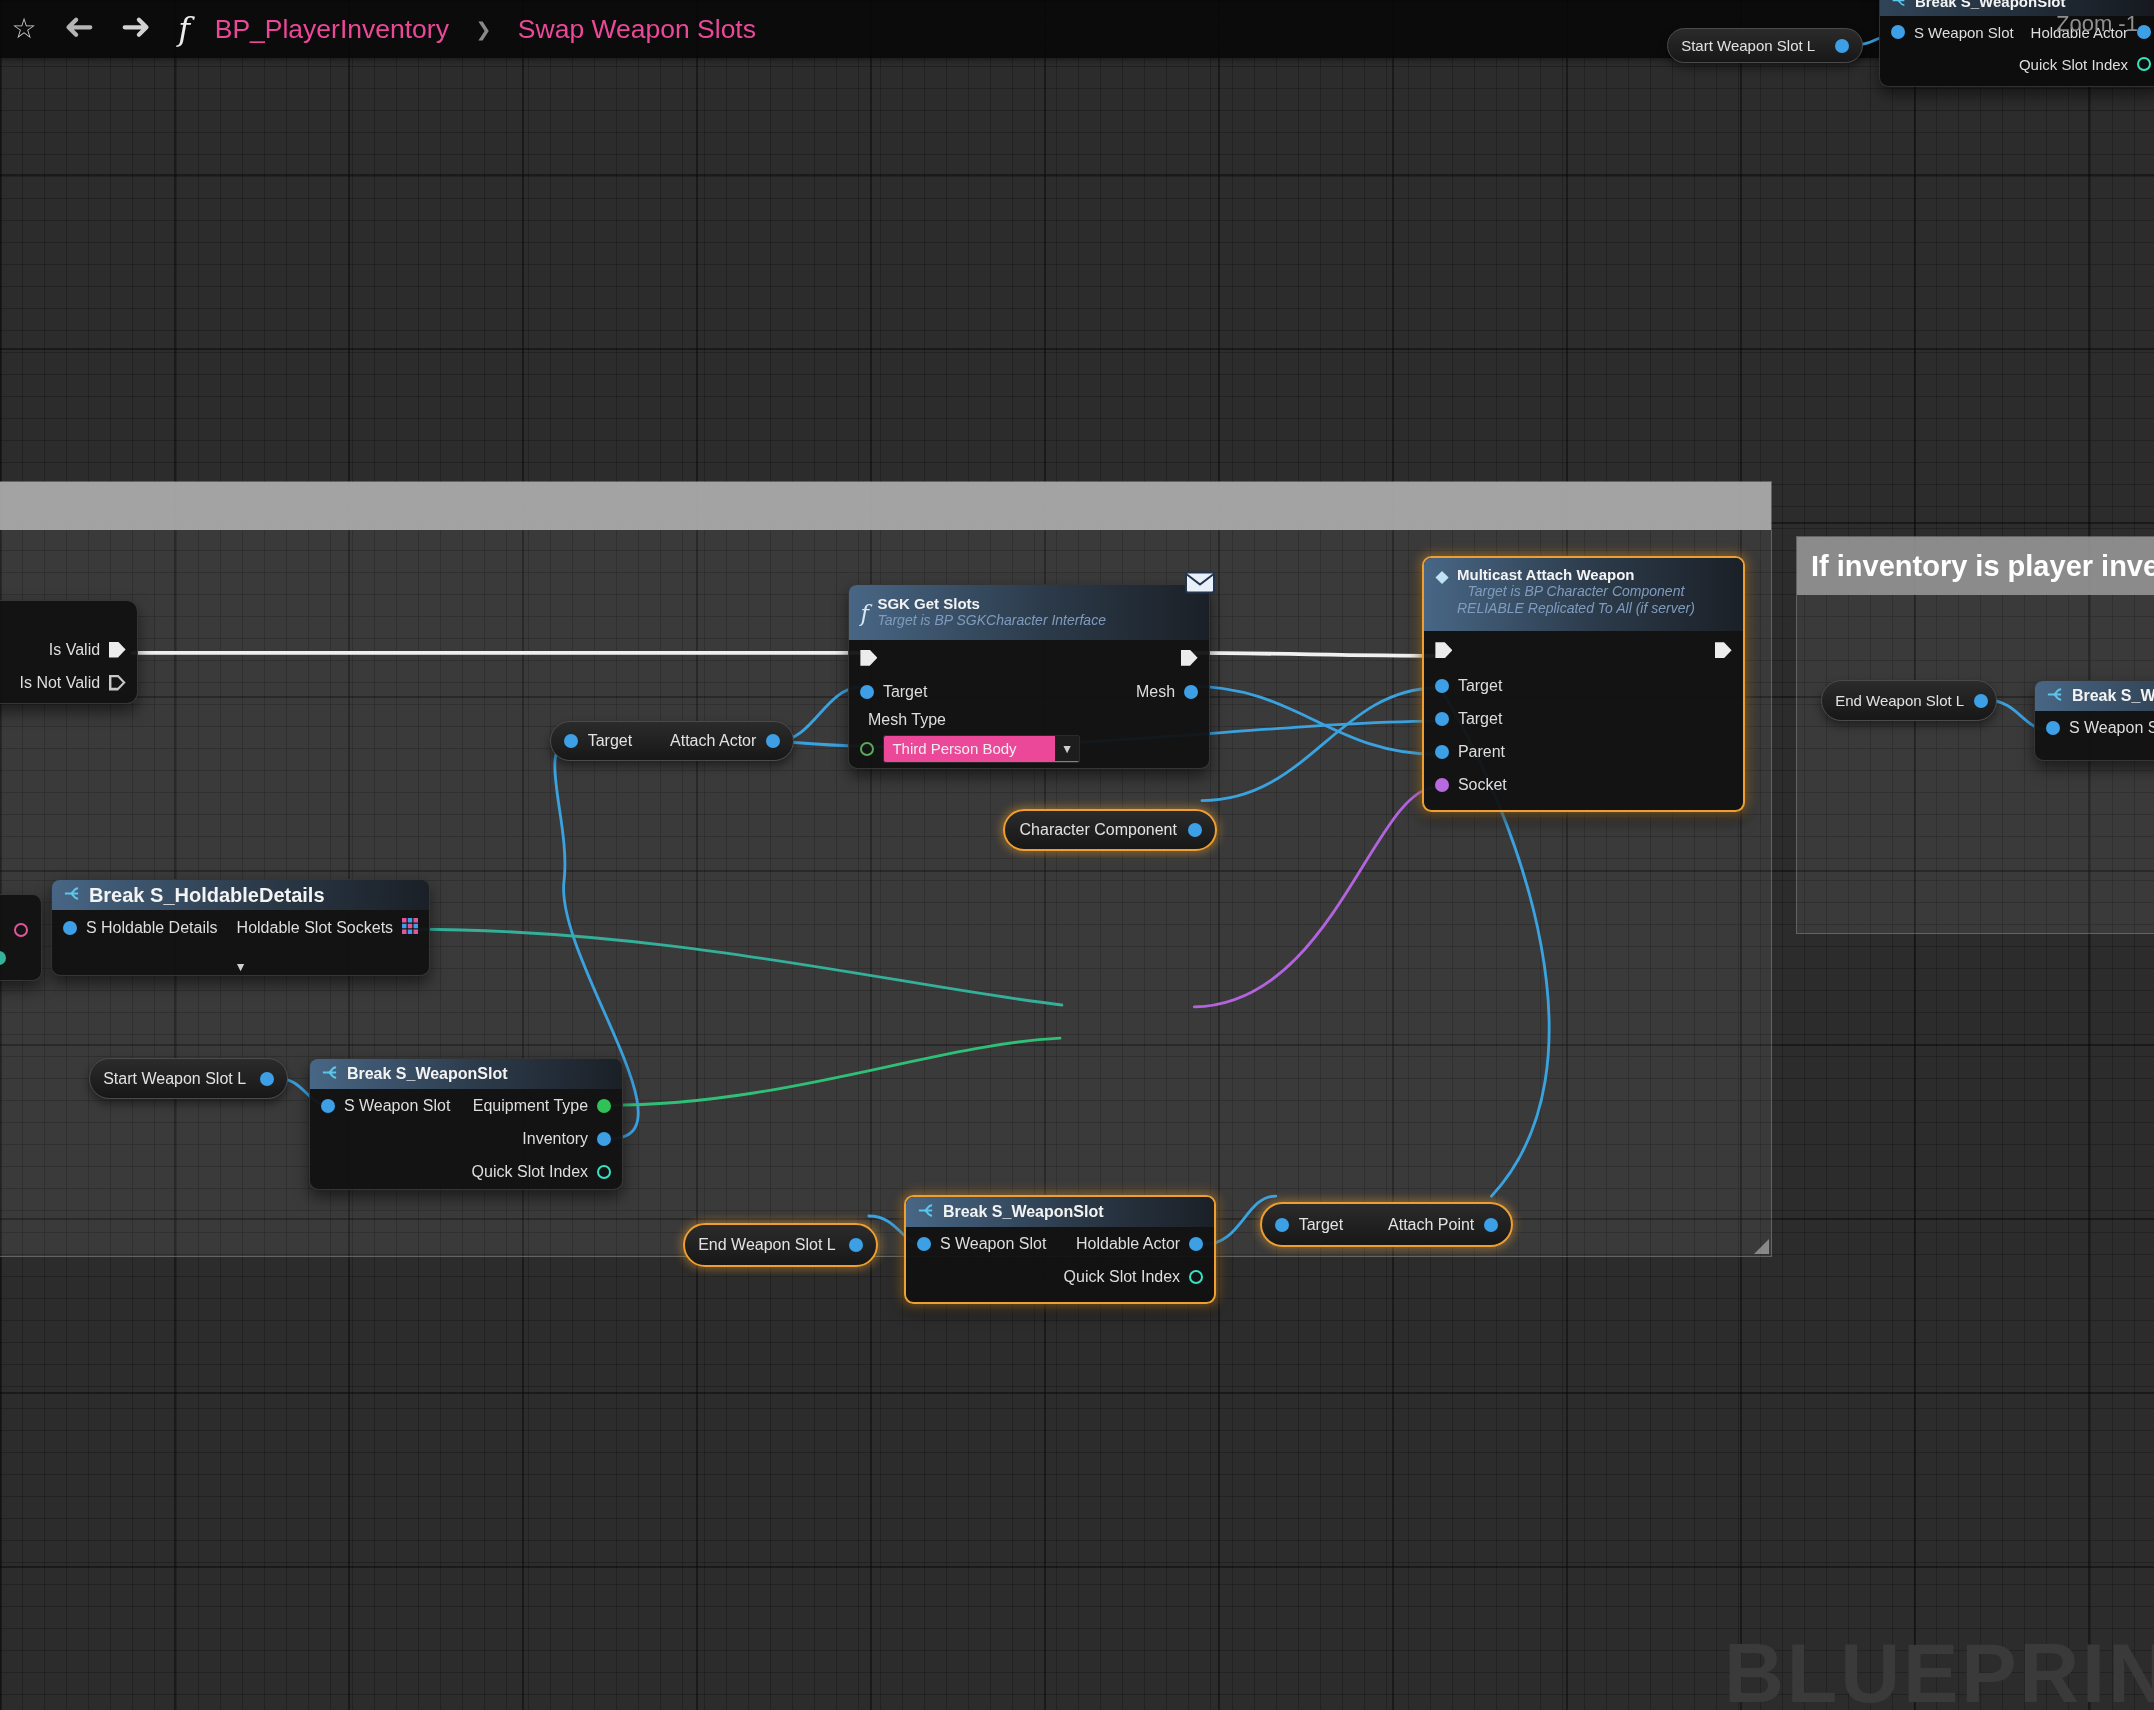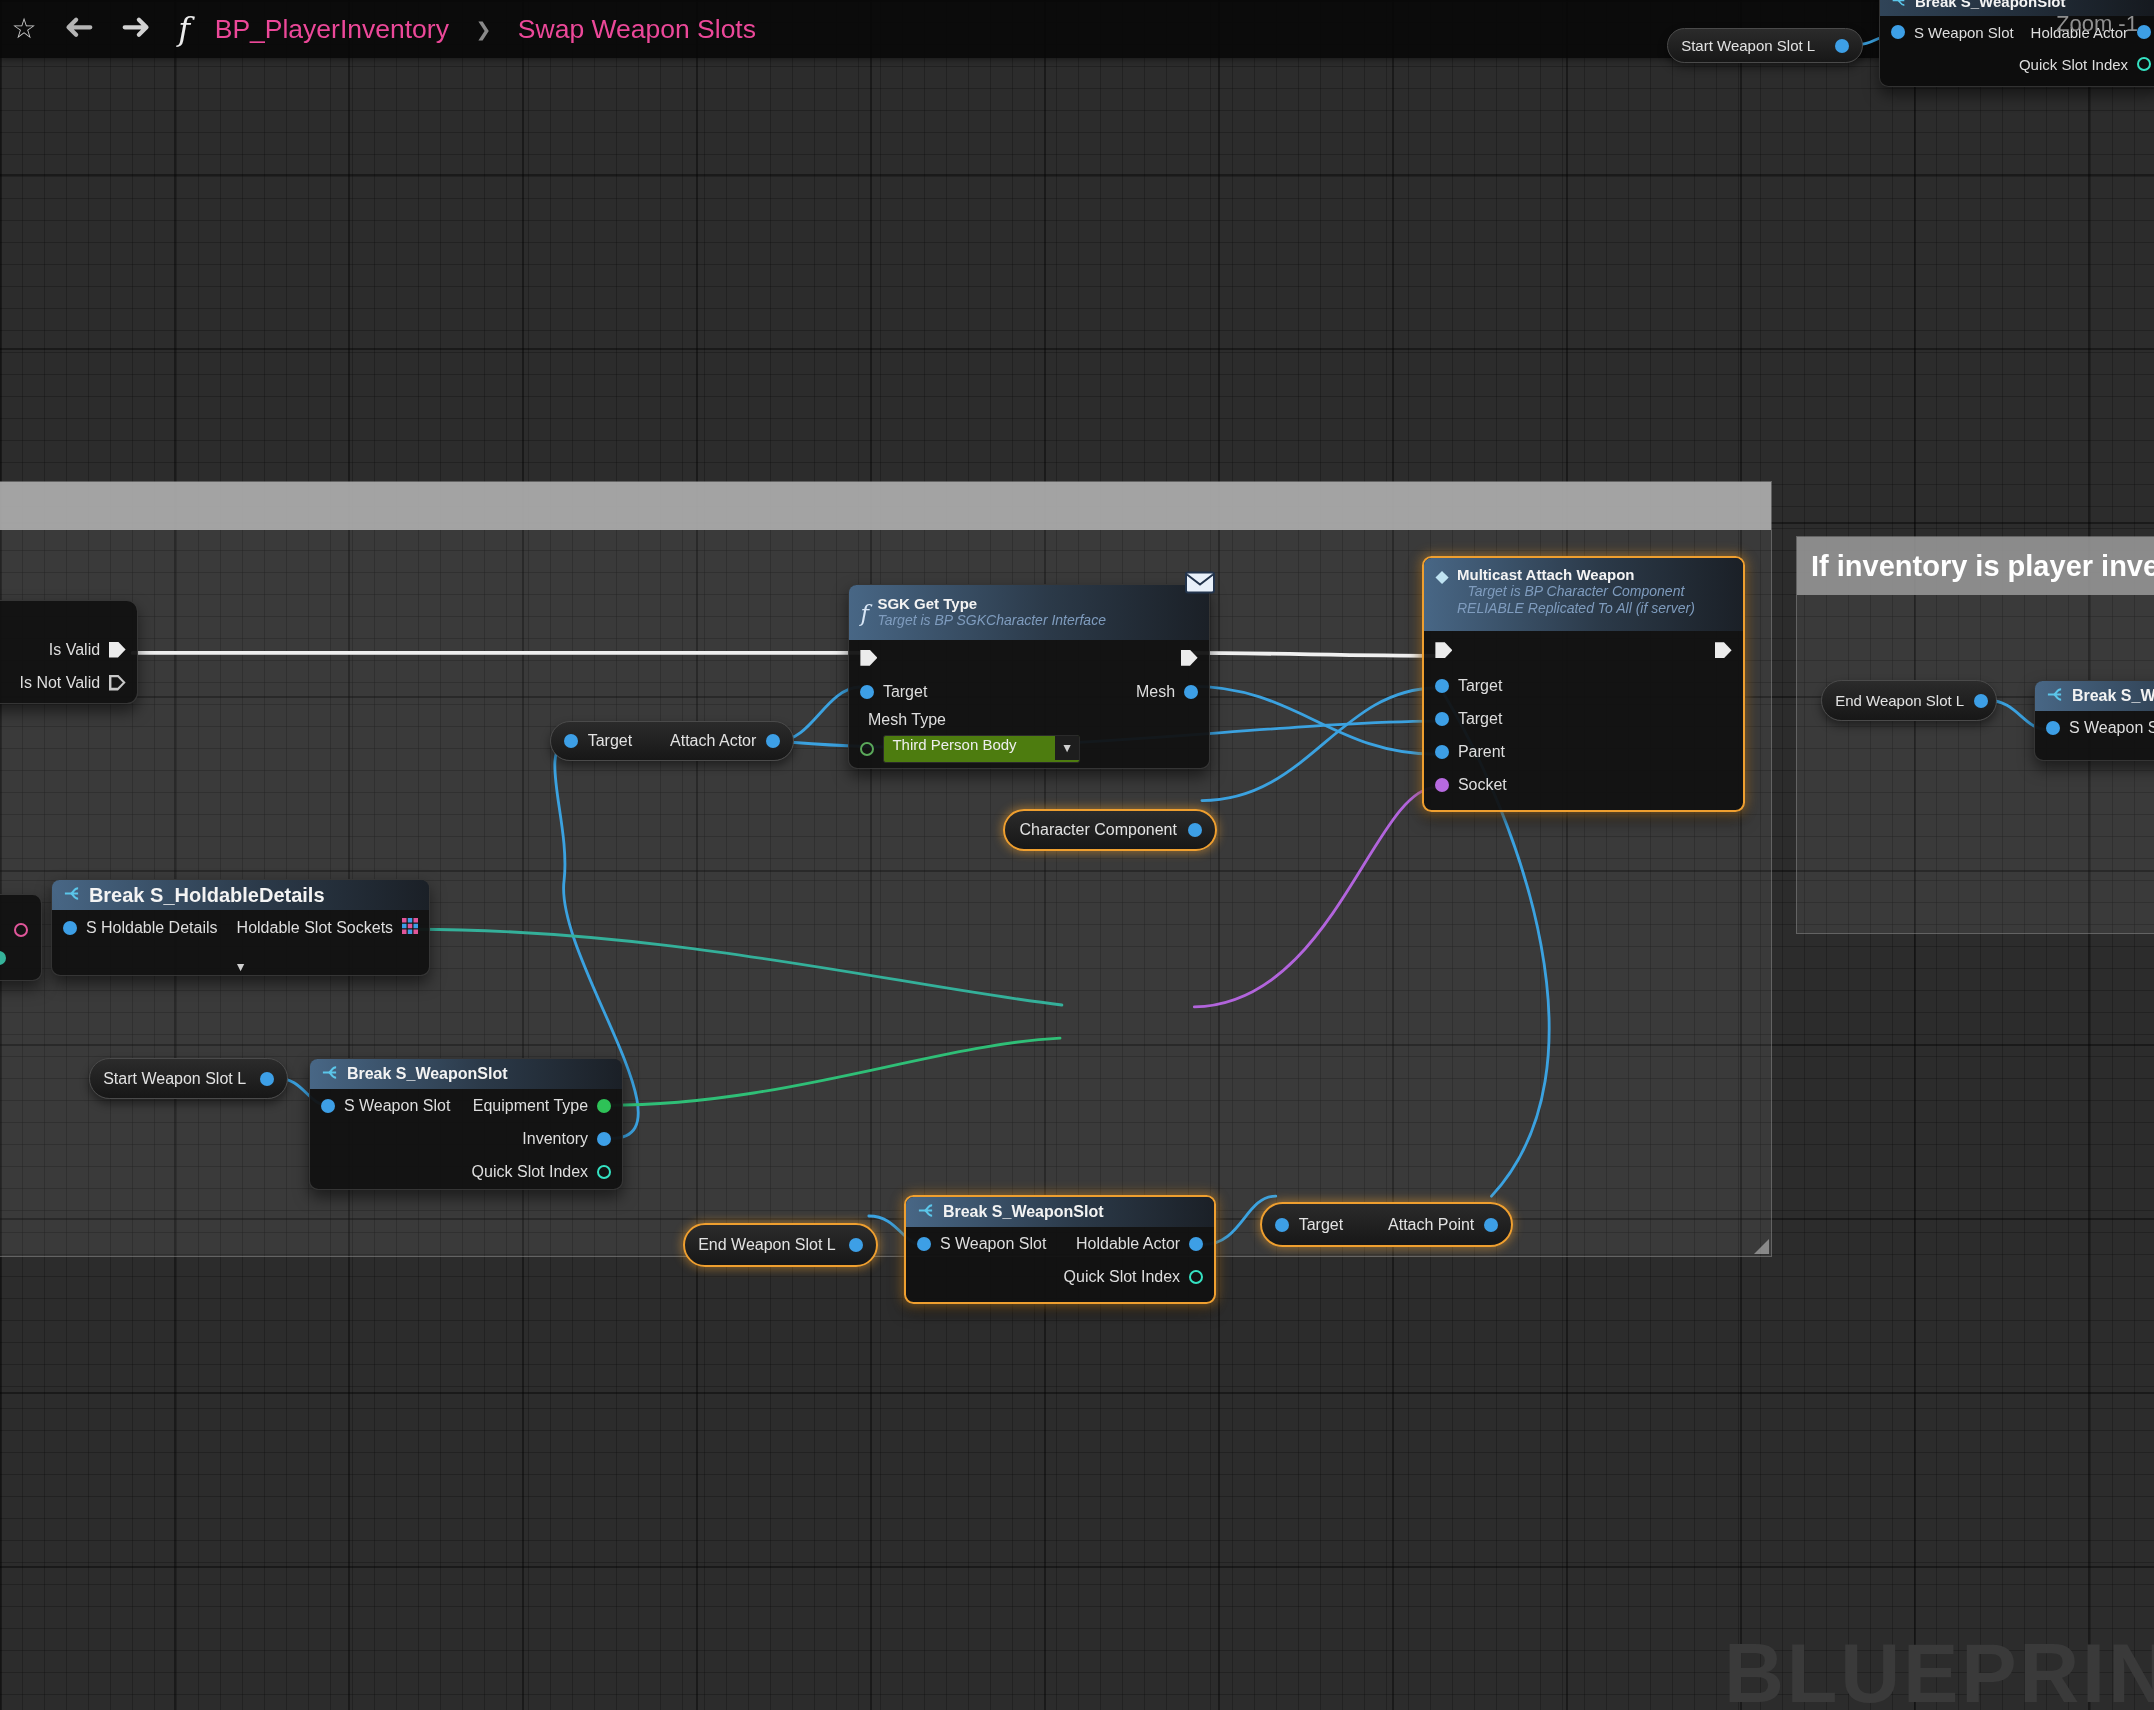--- a/index.html
+++ b/index.html
@@ -51,21 +51,21 @@
     clip-path:polygon(0 0,55% 0,100% 50%,55% 100%,0 100%);}
   .exec.hollow{position:relative;background:#c9c9c9;}
   .exec.hollow::after{content:"";position:absolute;inset:2.8px;background:#141414;
     clip-path:polygon(0 0,55% 0,100% 50%,55% 100%,0 100%);}
   
   .pill{position:absolute;display:flex;align-items:center;gap:9.5px;z-index:5;box-sizing:border-box;
     background:linear-gradient(#2b2b2b,#171717);border:0.9px solid #4a4a4a;border-radius:23px;
     padding:0 13.2px;color:#e2e2e2;font-size:16px;white-space:nowrap;box-shadow:0 4.7px 9.5px rgba(0,0,0,.45);}
   .pill.selected{border:2.8px solid #ef9f2f;box-shadow:0 0 9.5px 1.9px rgba(239,159,47,.45);margin-top:28px;}
   .pill .sp{flex:1;}
-  .dropdown{display:flex;align-items:flex-start;background:#4d7c0f;border:0.9px solid #2a2a2a;border-radius:2.8px;
+  .dropdown{display:flex;align-items:center;background:#ec4899;border:0.9px solid #2a2a2a;border-radius:2.8px;
     color:#eee;font-size:15px;height:26.5px;padding-left:8.5px;min-width:187px;justify-content:space-between;}
   .dd-btn{width:24.6px;height:24.6px;display:flex;align-items:center;justify-content:center;
     background:#1d1d1d;color:#cfcfcf;font-size:12.3px;margin-left:7.6px;}
   .envelope{position:absolute;right:-5.7px;top:-14px;}
   .collapse{position:absolute;left:0;right:0;bottom:1.9px;text-align:center;color:#cfcfcf;font-size:12.3px;line-height:1;}
   .overlay-text{position:absolute;color:#8f8f8f;font-size:22px;z-index:7;margin-left:12px;}
   .find-teal{position:absolute;left:0;top:0;bottom:0;width:46%;border-radius:7.6px 0 0 7.6px;
     background:linear-gradient(90deg,#2d9180 0%, rgba(45,145,128,0) 100%);}
   .find-purple{position:absolute;left:40%;top:0;bottom:0;width:28%;
     background:linear-gradient(90deg,rgba(126,87,178,0) 0%, #7e57b2 35%, #7e57b2 70%, rgba(126,87,178,0) 100%);opacity:.9;}
@@ -135,21 +135,21 @@
   </div>
 
   <div class="node" style="left:848px;top:584px;width:362px;height:185px;">
     <span class="envelope"><svg width="30" height="23" viewBox="0 0 30 22">
           <rect x="1" y="1" width="28" height="20" rx="2" fill="#e8f0fa" stroke="#23344c" stroke-width="2"></rect>
           <path d="M2 3 L15 13 L28 3" fill="none" stroke="#23344c" stroke-width="2"></path>
         </svg></span>
     <div class="node-header" style="height:42px;">
       <span class="fn-glyph" style="font-size:23px;color:#d8e6f5;">f</span>
       <div>
-        <div class="node-title">SGK Get Type</div>
+        <div class="node-title">SGK Get Slots</div>
         <div class="node-sub">Target is BP SGKCharacter Interface</div>
       </div>
     </div>
     <div class="row split" style="height:35px;">
       <span class="exec"></span>
       <span class="exec"></span>
     </div>
     <div class="row split">
       <span class="left">
           <span class="pin f-blue"></span>

